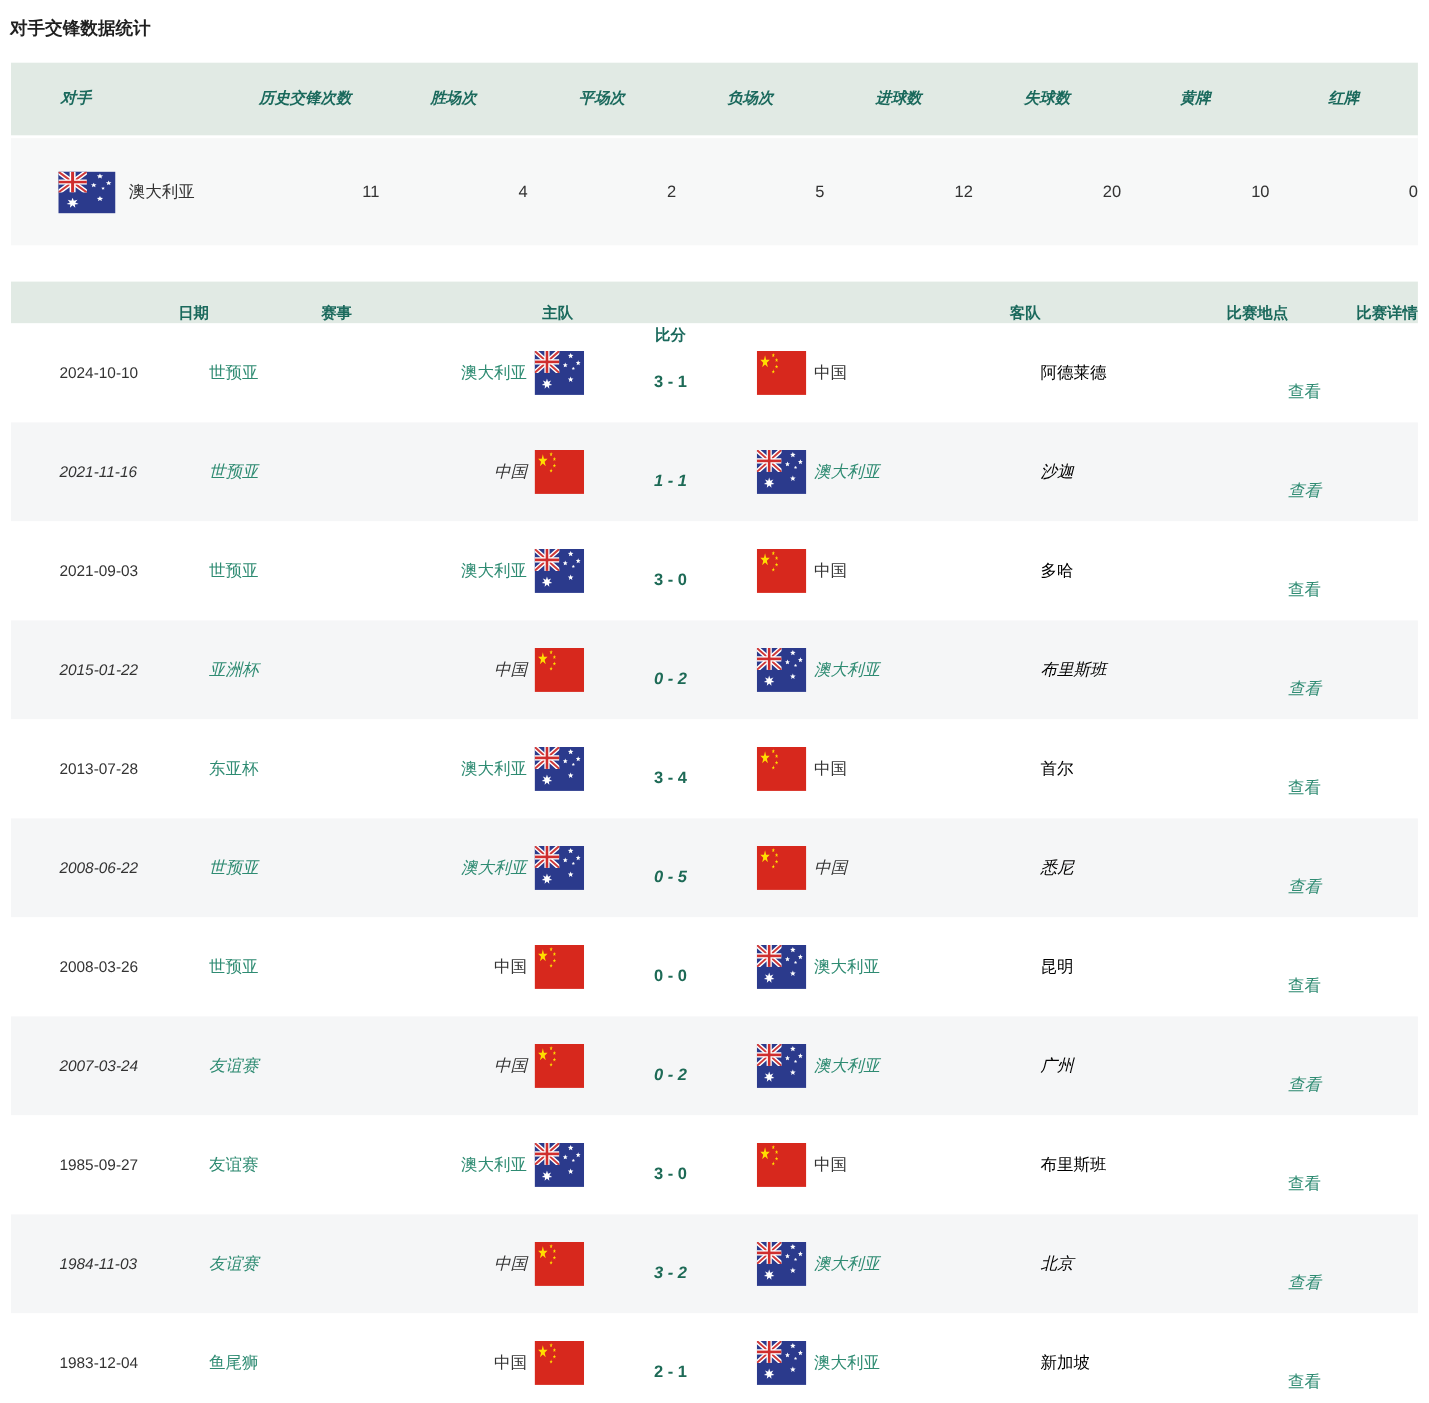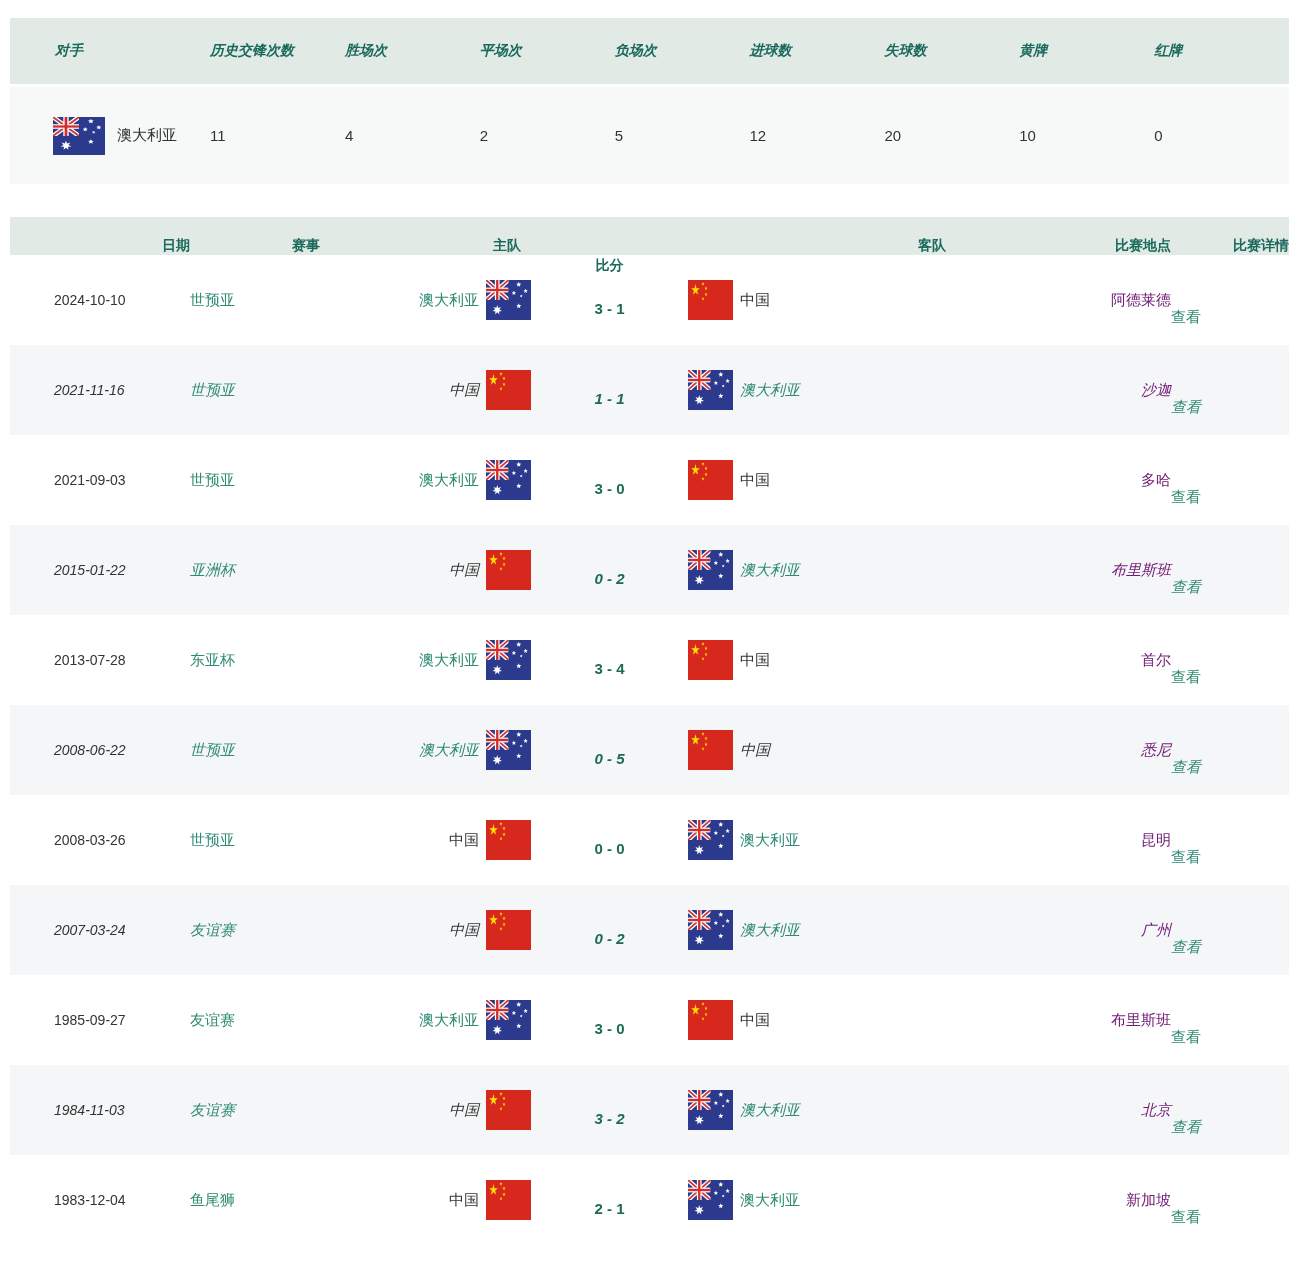--- a/index.html
+++ b/index.html
@@ -13,25 +13,25 @@
   }
   
   .summary-table{margin:18px 10px 0 10px;width:1279px;}
   .summary-head,.summary-row{
     display:grid;grid-template-columns:200px repeat(8,1fr);align-items:center;
   }
   .summary-head{
     background:#e1eae4;height:66px;border-bottom:3px solid #ffffff;font-style:italic;
   }
   .summary-head .cell{
-    font-size:14px;font-weight:700;color:#1a695c;text-align:left;
+    font-size:14px;font-weight:700;color:#1a695c;text-align:center;
   }
   .summary-head .cell.first{text-align:left;padding-left:45px;}
   .summary-row{background:#f7f8f8;height:97px;}
-  .summary-row .cell{font-size:15px;text-align:left;color:#333;}
+  .summary-row .cell{font-size:15px;text-align:right;color:#333;}
   .summary-row .team-cell{
     display:flex;align-items:center;gap:12px;padding-left:43px;text-align:left;
   }
   .flag-lg{width:52px;height:38px;display:block;flex:0 0 auto;}
   .opponent-name{font-size:15px;color:#333;}
   
   .match-table{margin:33px 10px 0 10px;width:1279px;}
   .match-head,.match-row{
     display:grid;
     grid-template-columns:136px 130px 211px 157px 258px 225px 118px;
@@ -46,27 +46,28 @@
   .match-row{height:90px;background:#ffffff;}
   .match-row.alt{background:#f5f6f7;font-style:italic;}
   .m-date{font-size:14px;color:#333;}
   .m-comp{font-size:15px;color:#2e8b72;cursor:pointer;}
   .m-home{display:flex;align-items:center;justify-content:flex-end;gap:7px;}
   .m-away{display:flex;align-items:center;justify-content:flex-start;gap:7px;}
   .team-name{font-size:15px;color:#333;}
   .team-name.link{color:#2e8b72;cursor:pointer;}
   .flag{width:45px;height:40px;display:block;flex:0 0 auto;}
   .m-score{font-size:15px;font-weight:700;color:#1d6a56;text-align:center;margin-top:16px;}
-  .m-venue{font-size:15px;color:#701a75;text-align:right;}
+  .m-venue{font-size:15px;color:#000000;}
   .m-view{font-size:15px;color:#2e8b72;cursor:pointer;margin-top:34px;}
 </style>
 </head>
 <body>
 
 <div class="page">
+  <h2 class="page-title">对手交锋数据统计</h2>
 
   <section class="summary-table">
     <div class="summary-head" id="summary-head">
         <div class="cell first">对手</div>
         <div class="cell">历史交锋次数</div>
         <div class="cell">胜场次</div>
         <div class="cell">平场次</div>
         <div class="cell">负场次</div>
         <div class="cell">进球数</div>
         <div class="cell">失球数</div>

